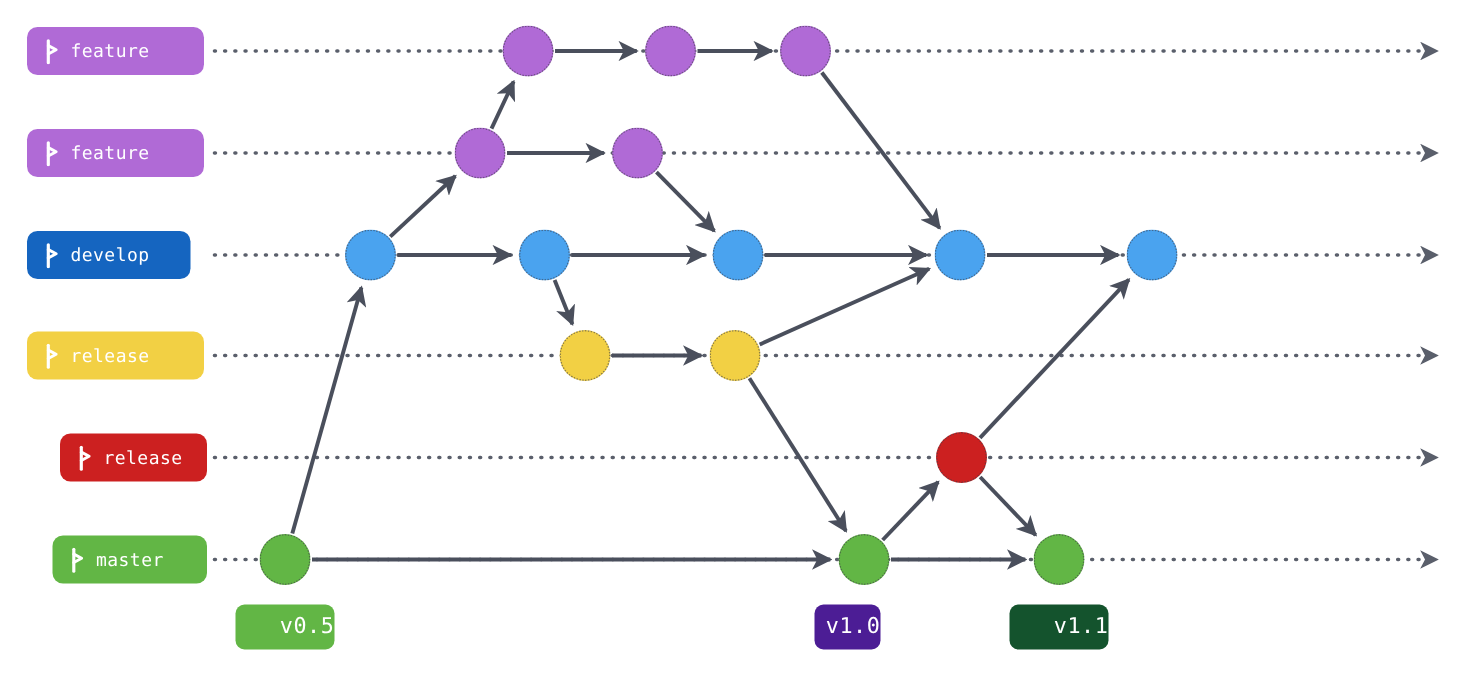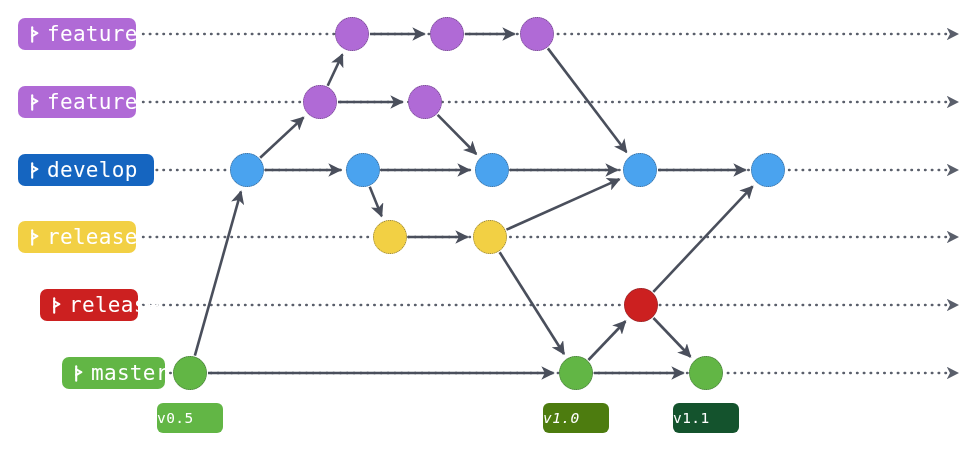--- a/index.html
+++ b/index.html
@@ -28,39 +28,39 @@
     position: absolute;
     display: flex;
     align-items: center;
     gap: 7px;
     height: 32px;
     padding: 0 13px 0 11px;
     border-radius: 7px;
     box-sizing: border-box;
     color: #ffffff;
     font-family: "DejaVu Sans Mono", monospace;
-    font-size: 21px;
+    font-size: 12px;
     letter-spacing: 0.3px;
     white-space: nowrap;
   }
   .branch-badge .glyph {
     display: inline-block;
     width: 11px;
     height: 17px;
     line-height: 17px;
     font-size: 16px;
     font-family: "DejaVu Sans", sans-serif;
     font-weight: 700;
     text-align: center;
   }
   .version-tag {
     position: absolute;
     display: flex;
     align-items: center;
-    justify-content: flex-start;
+    justify-content: flex-end;
     height: 30px;
     border-radius: 6px;
     box-sizing: border-box;
     color: #ffffff;
     font-family: "DejaVu Sans Mono", monospace;
     font-size: 14.5px;
     letter-spacing: 0.4px;
     white-space: nowrap;
   }
   .node {
@@ -124,42 +124,42 @@
           </svg></span>
         <span>feature</span>
       </div>
       <div class="branch-badge" style="left: 18px; width: 118px; top: 86px; background: rgb(176, 106, 214);">
         <span class="glyph"><svg width="11" height="17" viewBox="0 0 11 17" xmlns="http://www.w3.org/2000/svg">
             <path d="M3.2 1.2 L3.2 15.8" stroke="#fff" stroke-width="2.1" stroke-linecap="round" fill="none"></path>
             <path d="M3.2 4.4 L8.4 7.2 L3.2 10.0" stroke="#fff" stroke-width="2.0" stroke-linejoin="round" stroke-linecap="round" fill="none"></path>
           </svg></span>
         <span>feature</span>
       </div>
-      <div class="branch-badge" style="left: 18px; width: 136px; top: 154px; background: rgb(21, 101, 192);">
+      <div class="branch-badge" style="left: 18px; width: 109px; top: 154px; background: rgb(21, 101, 192);">
         <span class="glyph"><svg width="11" height="17" viewBox="0 0 11 17" xmlns="http://www.w3.org/2000/svg">
             <path d="M3.2 1.2 L3.2 15.8" stroke="#fff" stroke-width="2.1" stroke-linecap="round" fill="none"></path>
             <path d="M3.2 4.4 L8.4 7.2 L3.2 10.0" stroke="#fff" stroke-width="2.0" stroke-linejoin="round" stroke-linecap="round" fill="none"></path>
           </svg></span>
         <span>develop</span>
       </div>
       <div class="branch-badge" style="left: 18px; width: 118px; top: 221px; background: rgb(242, 208, 68);">
         <span class="glyph"><svg width="11" height="17" viewBox="0 0 11 17" xmlns="http://www.w3.org/2000/svg">
             <path d="M3.2 1.2 L3.2 15.8" stroke="#fff" stroke-width="2.1" stroke-linecap="round" fill="none"></path>
             <path d="M3.2 4.4 L8.4 7.2 L3.2 10.0" stroke="#fff" stroke-width="2.0" stroke-linejoin="round" stroke-linecap="round" fill="none"></path>
           </svg></span>
         <span>release</span>
       </div>
       <div class="branch-badge" style="left: 40px; width: 98px; top: 289px; background: rgb(204, 32, 32);">
         <span class="glyph"><svg width="11" height="17" viewBox="0 0 11 17" xmlns="http://www.w3.org/2000/svg">
             <path d="M3.2 1.2 L3.2 15.8" stroke="#fff" stroke-width="2.1" stroke-linecap="round" fill="none"></path>
             <path d="M3.2 4.4 L8.4 7.2 L3.2 10.0" stroke="#fff" stroke-width="2.0" stroke-linejoin="round" stroke-linecap="round" fill="none"></path>
           </svg></span>
         <span>release</span>
       </div>
-      <div class="branch-badge" style="left: 35px; width: 103px; top: 357px; background: rgb(98, 182, 69); margin-left: 27px;">
+      <div class="branch-badge" style="left: 35px; width: 103px; top: 357px; background: rgb(98, 182, 69);">
         <span class="glyph"><svg width="11" height="17" viewBox="0 0 11 17" xmlns="http://www.w3.org/2000/svg">
             <path d="M3.2 1.2 L3.2 15.8" stroke="#fff" stroke-width="2.1" stroke-linecap="round" fill="none"></path>
             <path d="M3.2 4.4 L8.4 7.2 L3.2 10.0" stroke="#fff" stroke-width="2.0" stroke-linejoin="round" stroke-linecap="round" fill="none"></path>
           </svg></span>
         <span>master</span>
       </div>
     </div>
   <div id="nodes">
       <div class="node" style="left: 173px; top: 356px; width: 34px; height: 34px; background: rgb(98, 182, 69); border: 1.6px dotted rgba(60, 60, 70, 0.55);"></div>
       <div class="node" style="left: 230px; top: 153px; width: 34px; height: 34px; background: rgb(74, 163, 239); border: 1.6px dotted rgba(60, 60, 70, 0.55);"></div>
@@ -175,21 +175,21 @@
       <div class="node" style="left: 559px; top: 356px; width: 34px; height: 34px; background: rgb(98, 182, 69); border: 1.6px dotted rgba(60, 60, 70, 0.55);"></div>
       <div class="node" style="left: 623px; top: 153px; width: 34px; height: 34px; background: rgb(74, 163, 239); border: 1.6px dotted rgba(60, 60, 70, 0.55);"></div>
       <div class="node" style="left: 624px; top: 288px; width: 34px; height: 34px; background: rgb(204, 32, 32); border: 1.6px dotted rgba(60, 60, 70, 0.55);"></div>
       <div class="node" style="left: 689px; top: 356px; width: 34px; height: 34px; background: rgb(98, 182, 69); border: 1.6px dotted rgba(60, 60, 70, 0.55);"></div>
       <div class="node" style="left: 751px; top: 153px; width: 34px; height: 34px; background: rgb(74, 163, 239); border: 1.6px dotted rgba(60, 60, 70, 0.55);"></div>
     </div>
   <div id="tags">
       <div class="version-tag" style="left: 157px; top: 403px; width: 66px; background: rgb(98, 182, 69);">
         <span>v0.5</span>
       </div>
-      <div class="version-tag" style="left: 543px; top: 403px; width: 66px; background: #4d7c0f; font-style: italic;">
+      <div class="version-tag" style="left: 543px; top: 403px; width: 44px; background: #4c1d95;">
         <span>v1.0</span>
       </div>
       <div class="version-tag" style="left: 673px; top: 403px; width: 66px; background: #14532d;">
         <span>v1.1</span>
       </div>
     </div>
 
 </div>
 
 </body></html>

